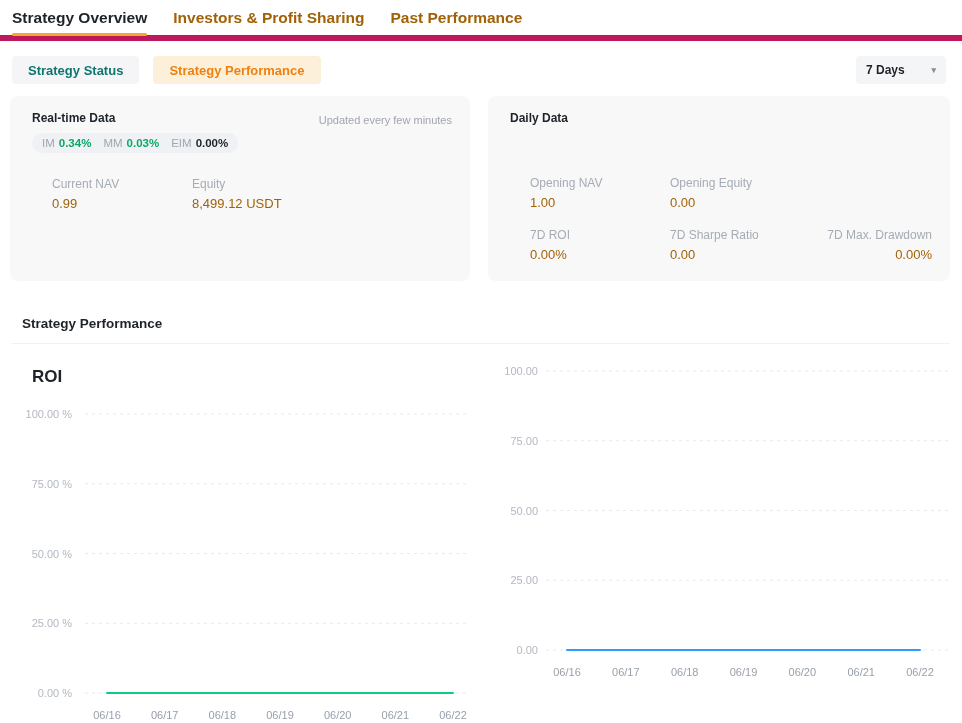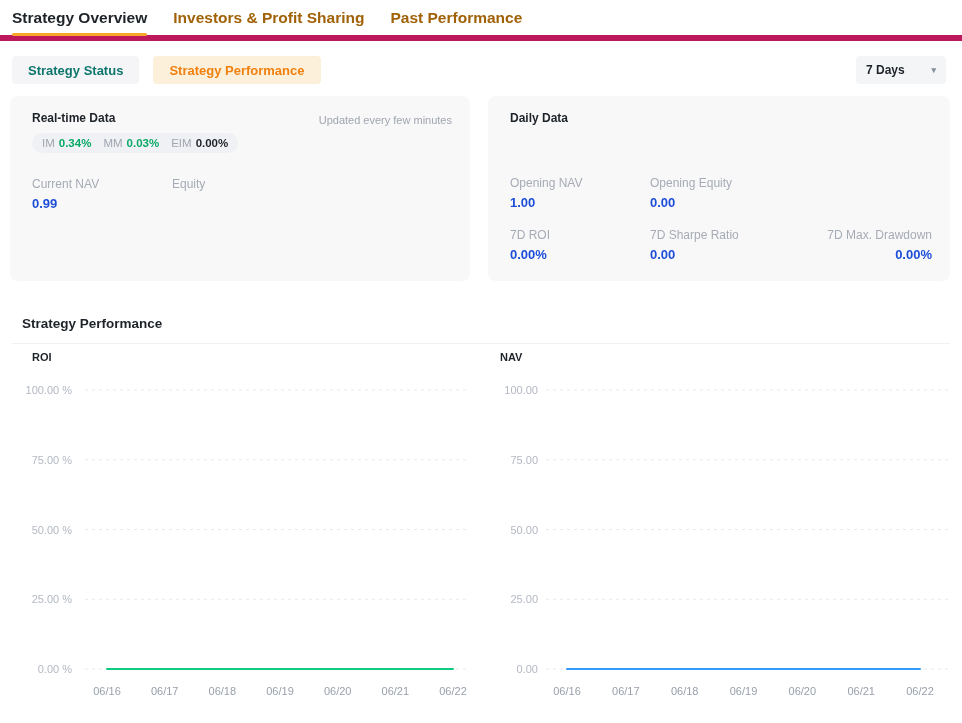--- a/index.html
+++ b/index.html
@@ -26,34 +26,34 @@
   .card{background:#F8F8F9;border-radius:8px;height:185px;box-sizing:border-box;padding:15px 18px 0 22px;}
   .card.realtime{width:460px;flex:none;}
   .card.daily{flex:1;}
   .card-head{display:flex;justify-content:space-between;align-items:flex-start;}
   .card-title{font-size:12px;font-weight:700;}
   .card-note{font-size:11px;color:#A0A5AF;padding-top:3px;}
   .badges{display:inline-flex;gap:12px;background:#F0F1F4;border-radius:12px;padding:4px 10px;margin-top:7px;font-size:11.5px;align-items:flex-end;}
   .badge{display:flex;gap:4px;align-items:center;}
   .badge-label{color:#A0A5AF;}
   .badge-value{font-weight:700;}
-  .stats{display:grid;grid-template-columns:140px 1fr auto;}
+  .stats{display:grid;grid-template-columns:140px 1fr auto;margin-left:20px;}
   .realtime .stats{margin-top:24px;}
   .daily .stats-1{margin-top:51px;}
   .daily .stats-2{margin-top:18px;}
   .stat-label{font-size:12px;color:#A6ABB5;}
-  .stat-value{font-size:13px;font-weight:700;margin-top:5px;color:#1d4ed8;}
+  .stat-value{font-size:13px;font-weight:400;margin-top:5px;color:#a16207;}
   .stat.right{text-align:right;}
   
   .perf-title{margin:35px 0 0 22px;font-size:13.5px;font-weight:700;}
   .divider{height:1px;background:#F0F1F2;margin:12px 12px 0 12px;}
   .charts{display:flex;margin:0 12px 0 10px;}
   .chart-block.roi{width:462px;flex:none;}
   .chart-block.nav{flex:1;margin-left:16px;}
-  .chart-title{font-size:11px;font-weight:700;margin-top:7px;}
+  .chart-title{font-size:17px;font-weight:700;margin-top:23px;}
   .chart-block.roi .chart-title{padding-left:22px;}
   .chart-block.nav .chart-title{padding-left:12px;}
   svg.chart-svg{display:block;}
 </style>
 </head>
 <body>
 
 <div class="tabs">
   <div class="tab active">Strategy Overview</div>
   <div class="tab">Investors &amp; Profit Sharing</div>
@@ -91,20 +91,21 @@
         <span class="badge-value" style="color: rgb(30, 35, 41);">0.00%</span>
       </span>
     </div>
     <div class="stats">
       <div class="stat">
         <div class="stat-label">Current NAV</div>
         <div class="stat-value">0.99</div>
       </div>
       <div class="stat">
         <div class="stat-label">Equity</div>
+        <div class="stat-value">8,499.12 USDT</div>
       </div>
     </div>
   </div>
 
   <div class="card daily">
     <div class="card-head">
       <div class="card-title">Daily Data</div>
     </div>
     <div class="stats stats-1">
       <div class="stat">
@@ -154,21 +155,20 @@
         <text x="154.66666666666666" y="332" text-anchor="middle" font-size="11" fill="#99A0AB">06/17</text>
         <text x="212.33333333333331" y="332" text-anchor="middle" font-size="11" fill="#99A0AB">06/18</text>
         <text x="270" y="332" text-anchor="middle" font-size="11" fill="#99A0AB">06/19</text>
         <text x="327.66666666666663" y="332" text-anchor="middle" font-size="11" fill="#99A0AB">06/20</text>
         <text x="385.3333333333333" y="332" text-anchor="middle" font-size="11" fill="#99A0AB">06/21</text>
         <text x="443" y="332" text-anchor="middle" font-size="11" fill="#99A0AB">06/22</text>
         <polyline points="97,306 154.66666666666666,306 212.33333333333331,306 270,306 327.66666666666663,306 385.3333333333333,306 443,306" fill="none" stroke="#0ECB81" stroke-width="2" stroke-linecap="round"></polyline>
       </svg>
   </div>
   <div class="chart-block nav">
-    <div class="chart-title">NAV</div>
     <svg class="chart-svg" width="462" height="348" viewBox="0 0 462 348">
         <line x1="58" y1="27" x2="462" y2="27" stroke="#E7E9ED" stroke-width="1" stroke-dasharray="3 4"></line>
         <text x="50" y="31" text-anchor="end" font-size="11" fill="#B3B8C2">100.00</text>
         <line x1="58" y1="96.75" x2="462" y2="96.75" stroke="#E7E9ED" stroke-width="1" stroke-dasharray="3 4"></line>
         <text x="50" y="100.75" text-anchor="end" font-size="11" fill="#B3B8C2">75.00</text>
         <line x1="58" y1="166.5" x2="462" y2="166.5" stroke="#E7E9ED" stroke-width="1" stroke-dasharray="3 4"></line>
         <text x="50" y="170.5" text-anchor="end" font-size="11" fill="#B3B8C2">50.00</text>
         <line x1="58" y1="236.25" x2="462" y2="236.25" stroke="#E7E9ED" stroke-width="1" stroke-dasharray="3 4"></line>
         <text x="50" y="240.25" text-anchor="end" font-size="11" fill="#B3B8C2">25.00</text>
         <line x1="58" y1="306" x2="462" y2="306" stroke="#E7E9ED" stroke-width="1" stroke-dasharray="3 4"></line>

